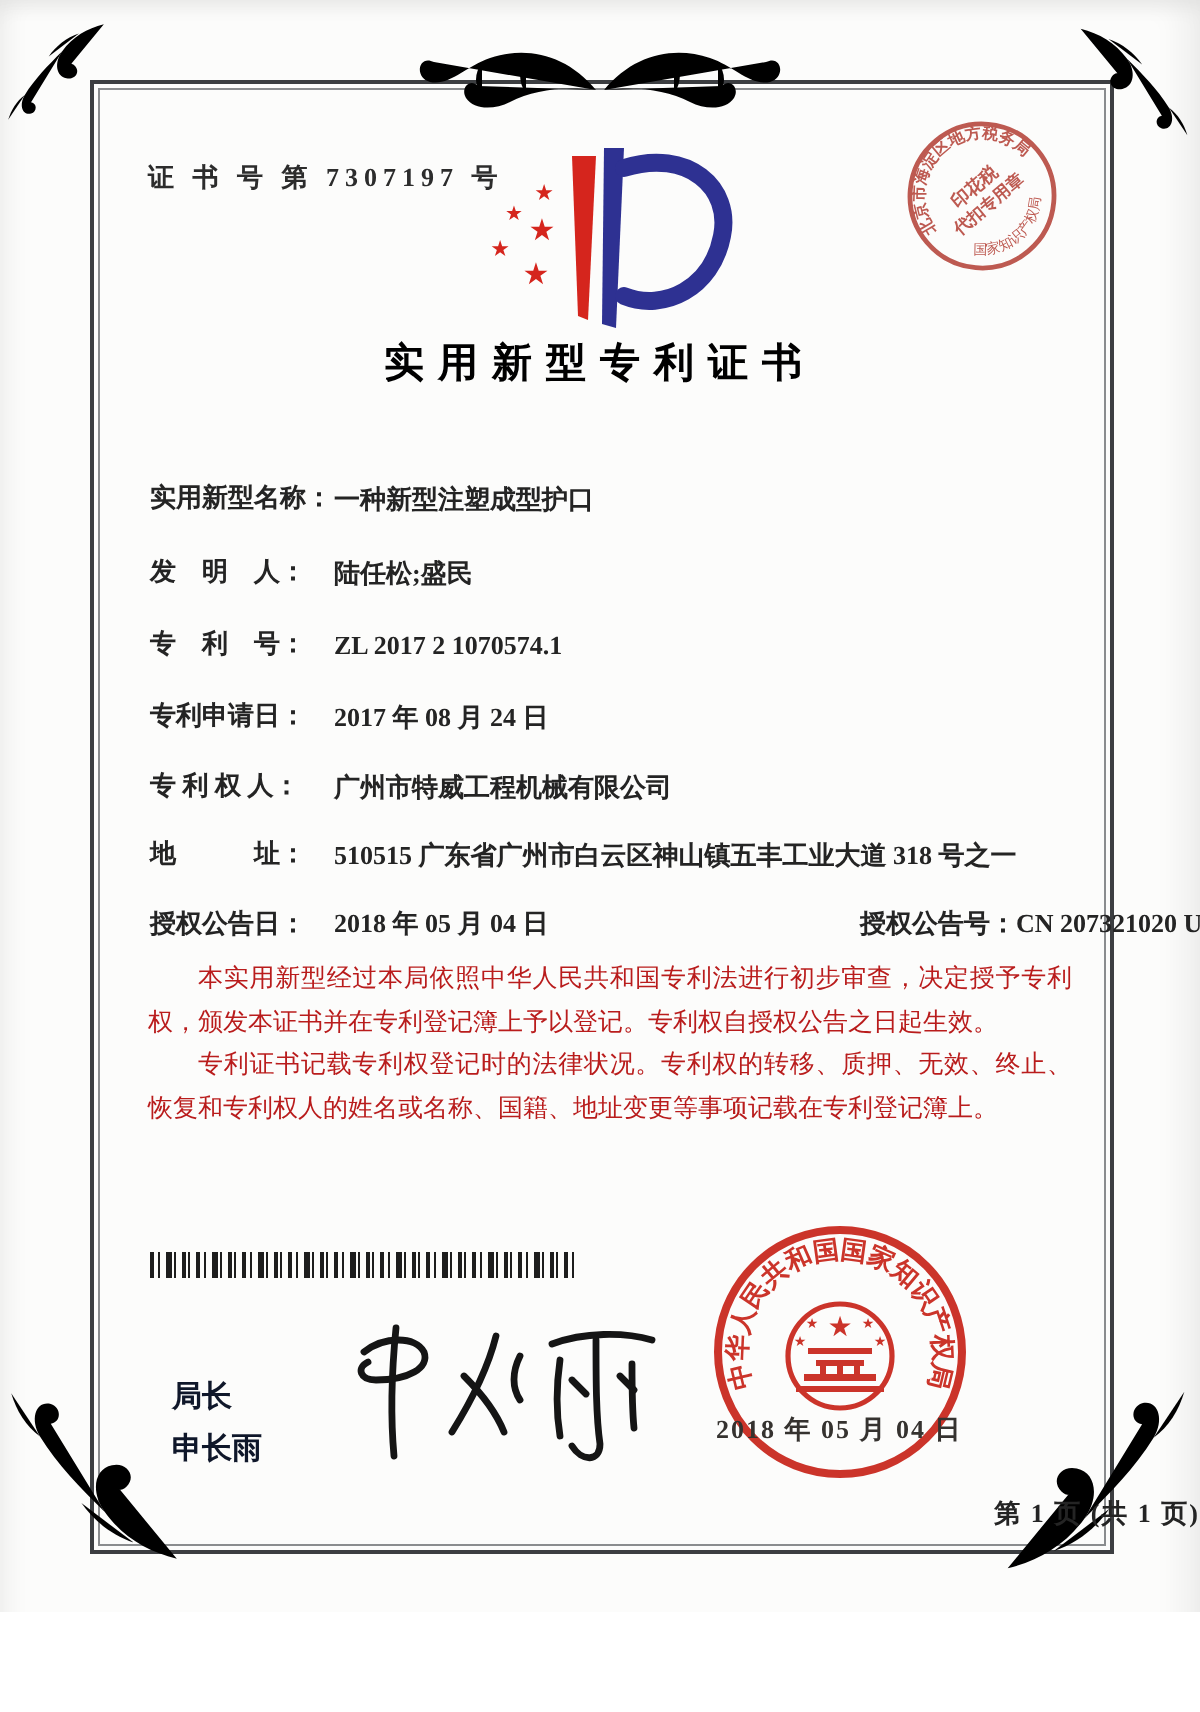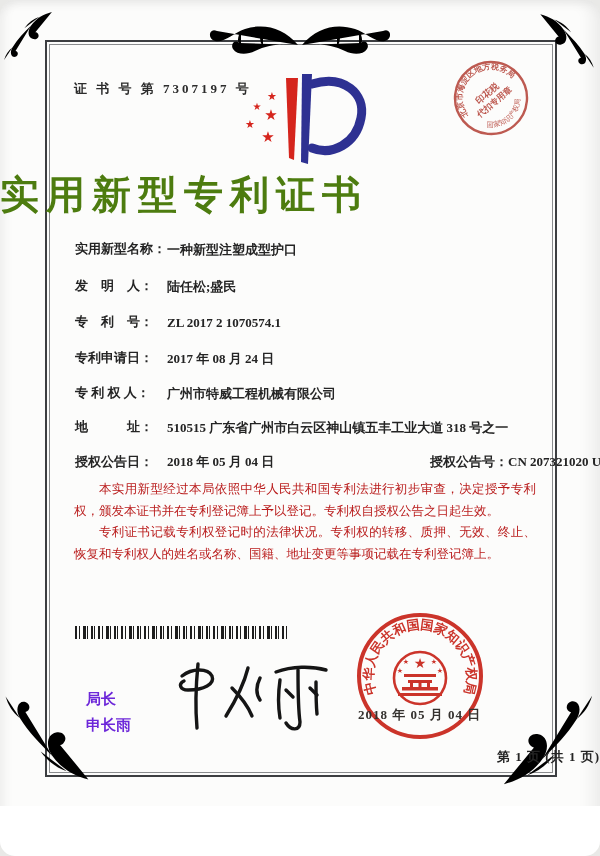--- a/index.html
+++ b/index.html
@@ -1,60 +1,59 @@
 <!DOCTYPE html>
 <html><head>
 <meta charset="utf-8">
 <style>
   html,body{margin:0;padding:0;background:#e9e9e7;}
   .page{
     position:relative;width:600px;height:856px;margin:0 auto;
     background:#fcfcfb;overflow:hidden;
     font-family:"Liberation Serif","DejaVu Serif",serif;color:#222;
     box-shadow:inset -10px 0 14px rgba(0,0,0,.05), inset 6px 0 10px rgba(0,0,0,.04), inset 0 6px 8px rgba(0,0,0,.03);
-    border-radius:15px;
   }
   .frame{
     position:absolute;left:45px;top:40px;width:508px;height:733px;
     border:2px solid #3c3e41;
   }
   .frame .inner{
     position:absolute;left:2px;top:2px;right:2px;bottom:2px;
     border:1px solid #8a8c8e;
   }
   .orn{position:absolute;pointer-events:none;}
   .cert-no{
     position:absolute;left:74px;top:80px;font-size:13px;font-weight:bold;
     letter-spacing:3px;color:#2c2c2c;
   }
   .logo{position:absolute;left:228px;top:70px;width:164px;height:98px;}
   .title{
-    position:absolute;left:0;top:168px;width:100%;
-    font-size:39px;font-weight:bold;letter-spacing:7px;color:#4d7c0f;
+    position:absolute;left:0;top:168px;width:100%;text-align:center;
+    font-size:20px;font-weight:bold;letter-spacing:7px;color:#000000;
   }
   .row{position:absolute;left:75px;width:465px;font-size:13px;font-weight:600;color:#242424;white-space:nowrap;}
   .row .lab{display:inline-block;width:92px;vertical-align:top;white-space:nowrap;}
   .row .val{display:inline-block;vertical-align:top;white-space:normal;width:366px;line-height:19px;}
   .grant-right{position:absolute;left:355px;top:0;white-space:nowrap;text-align:right;}
   .body-text{
     position:absolute;left:74px;top:479px;width:462px;
     font-size:12.5px;line-height:21.5px;color:#b91c1c;text-align:justify;font-weight:500;
   }
   .body-text p{margin:0;text-indent:2em;}
   .barcode{
     position:absolute;left:75px;top:626px;width:214px;height:13px;
     background:repeating-linear-gradient(90deg,
       #1d1d1d 0 2px,transparent 2px 4px,
       #1d1d1d 4px 5px,transparent 5px 8px,
       #1d1d1d 8px 11px,transparent 11px 12px,
       #1d1d1d 12px 13px,transparent 13px 16px,
       #1d1d1d 16px 18px,transparent 18px 19px,
       #1d1d1d 19px 20px,transparent 20px 23px);
   }
-  .director{position:absolute;left:86px;top:686px;font-size:15px;font-weight:bold;color:#6d28d9;line-height:26px;}
+  .director{position:absolute;left:86px;top:686px;font-size:15px;font-weight:bold;color:#0f172a;line-height:26px;}
   .signature{position:absolute;left:168px;top:650px;width:180px;height:96px;}
   .signature path{fill:none;stroke:#151515;stroke-width:3.4;stroke-linecap:round;stroke-linejoin:round;}
   .seal{position:absolute;left:352px;top:608px;width:136px;height:136px;opacity:.93;}
   .seal-date{
     position:absolute;left:358px;top:706px;font-size:13px;font-weight:bold;
     letter-spacing:1px;color:#35322f;z-index:3;
   }
   .tax-stamp{position:absolute;left:451px;top:58px;width:80px;height:80px;transform:rotate(-40deg);opacity:.88;}
   .page-num{
     position:absolute;left:0;top:748px;width:100%;text-align:right;

